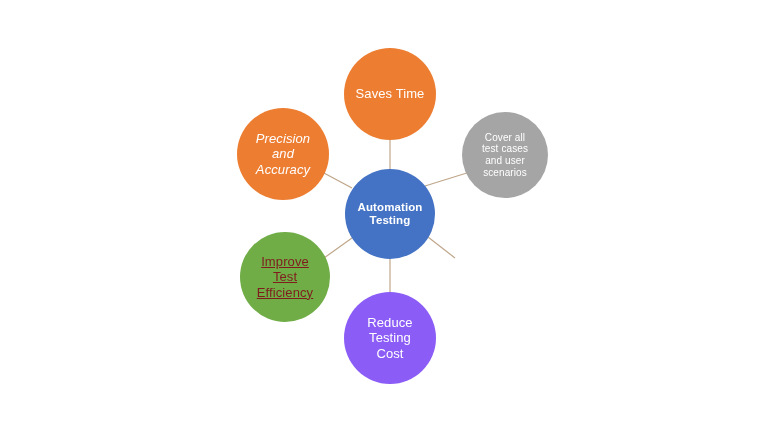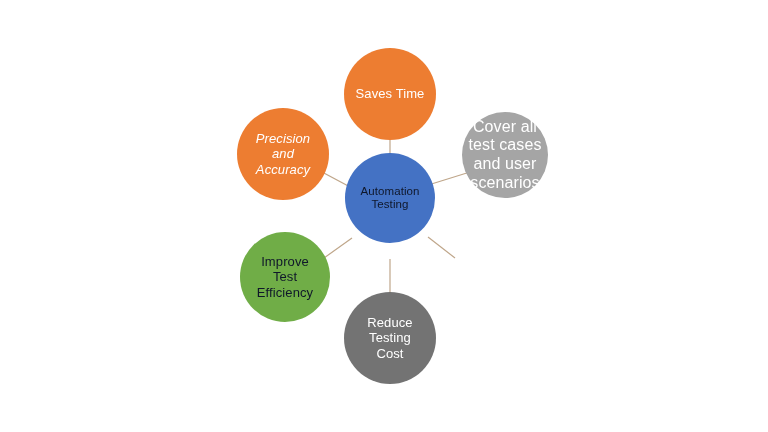--- a/index.html
+++ b/index.html
@@ -39,21 +39,21 @@
     z-index: 2;
   }
   .node .label {
     display: block;
     padding: 0 4px;
     white-space: pre-line;
     letter-spacing: 0.1px;
   }
   .node-center .label { font-size: 11.5px; }
   .node-spoke .label { font-size: 13px; }
-  .node-gray .label { font-size: 16px; }
+  .node-gray .label { font-size: 10px; }
 </style>
 </head>
 <body>
 
 <div id="canvas" style="background: rgb(255, 255, 255);">
 
   <svg id="connectors" viewBox="0 0 768 432">
     <line x1="390" y1="169" x2="390" y2="140" stroke="#BFA68A" stroke-width="1.2"></line>
     <line x1="425" y1="186" x2="470" y2="172" stroke="#BFA68A" stroke-width="1.2"></line>
     <line x1="428" y1="237" x2="455" y2="258" stroke="#BFA68A" stroke-width="1.2"></line>
@@ -67,36 +67,36 @@
   </div>
 
   <div class="node node-spoke node-gray" style="left: 462px; top: 112px; width: 86px; height: 86px; background: rgb(165, 165, 165); color: rgb(255, 255, 255);">
     <span class="label">Cover all
 test cases
 and user
 scenarios</span>
   </div>
 
 
-  <div class="node node-spoke" style="left: 344px; top: 292px; width: 92px; height: 92px; background: #737373; color: rgb(255, 255, 255);">
+  <div class="node node-spoke" style="left: 344px; top: 292px; width: 92px; height: 92px; background: #8b5cf6; color: rgb(255, 255, 255);">
     <span class="label">Reduce
 Testing
 Cost</span>
   </div>
 
-  <div class="node node-spoke" style="left: 240px; top: 232px; width: 90px; height: 90px; background: rgb(112, 173, 71); color: #0f172a;">
+  <div class="node node-spoke" style="left: 240px; top: 232px; width: 90px; height: 90px; background: rgb(112, 173, 71); color: #7f1d1d; text-decoration: underline;">
     <span class="label">Improve
 Test
 Efficiency</span>
   </div>
 
   <div class="node node-spoke" style="left: 237px; top: 108px; width: 92px; height: 92px; background: rgb(237, 125, 49); color: rgb(255, 255, 255); font-style: italic;">
     <span class="label">Precision
 and
 Accuracy</span>
   </div>
 
-  <div class="node node-center" style="left: 345px; top: 153px; width: 90px; height: 90px; background: rgb(68, 114, 196); color: #0f172a;">
+  <div class="node node-center" style="left: 345px; top: 169px; width: 90px; height: 90px; background: rgb(68, 114, 196); color: #ffffff; font-weight: bold;">
     <span class="label">Automation
 Testing</span>
   </div>
 
 </div>
 
 </body></html>

